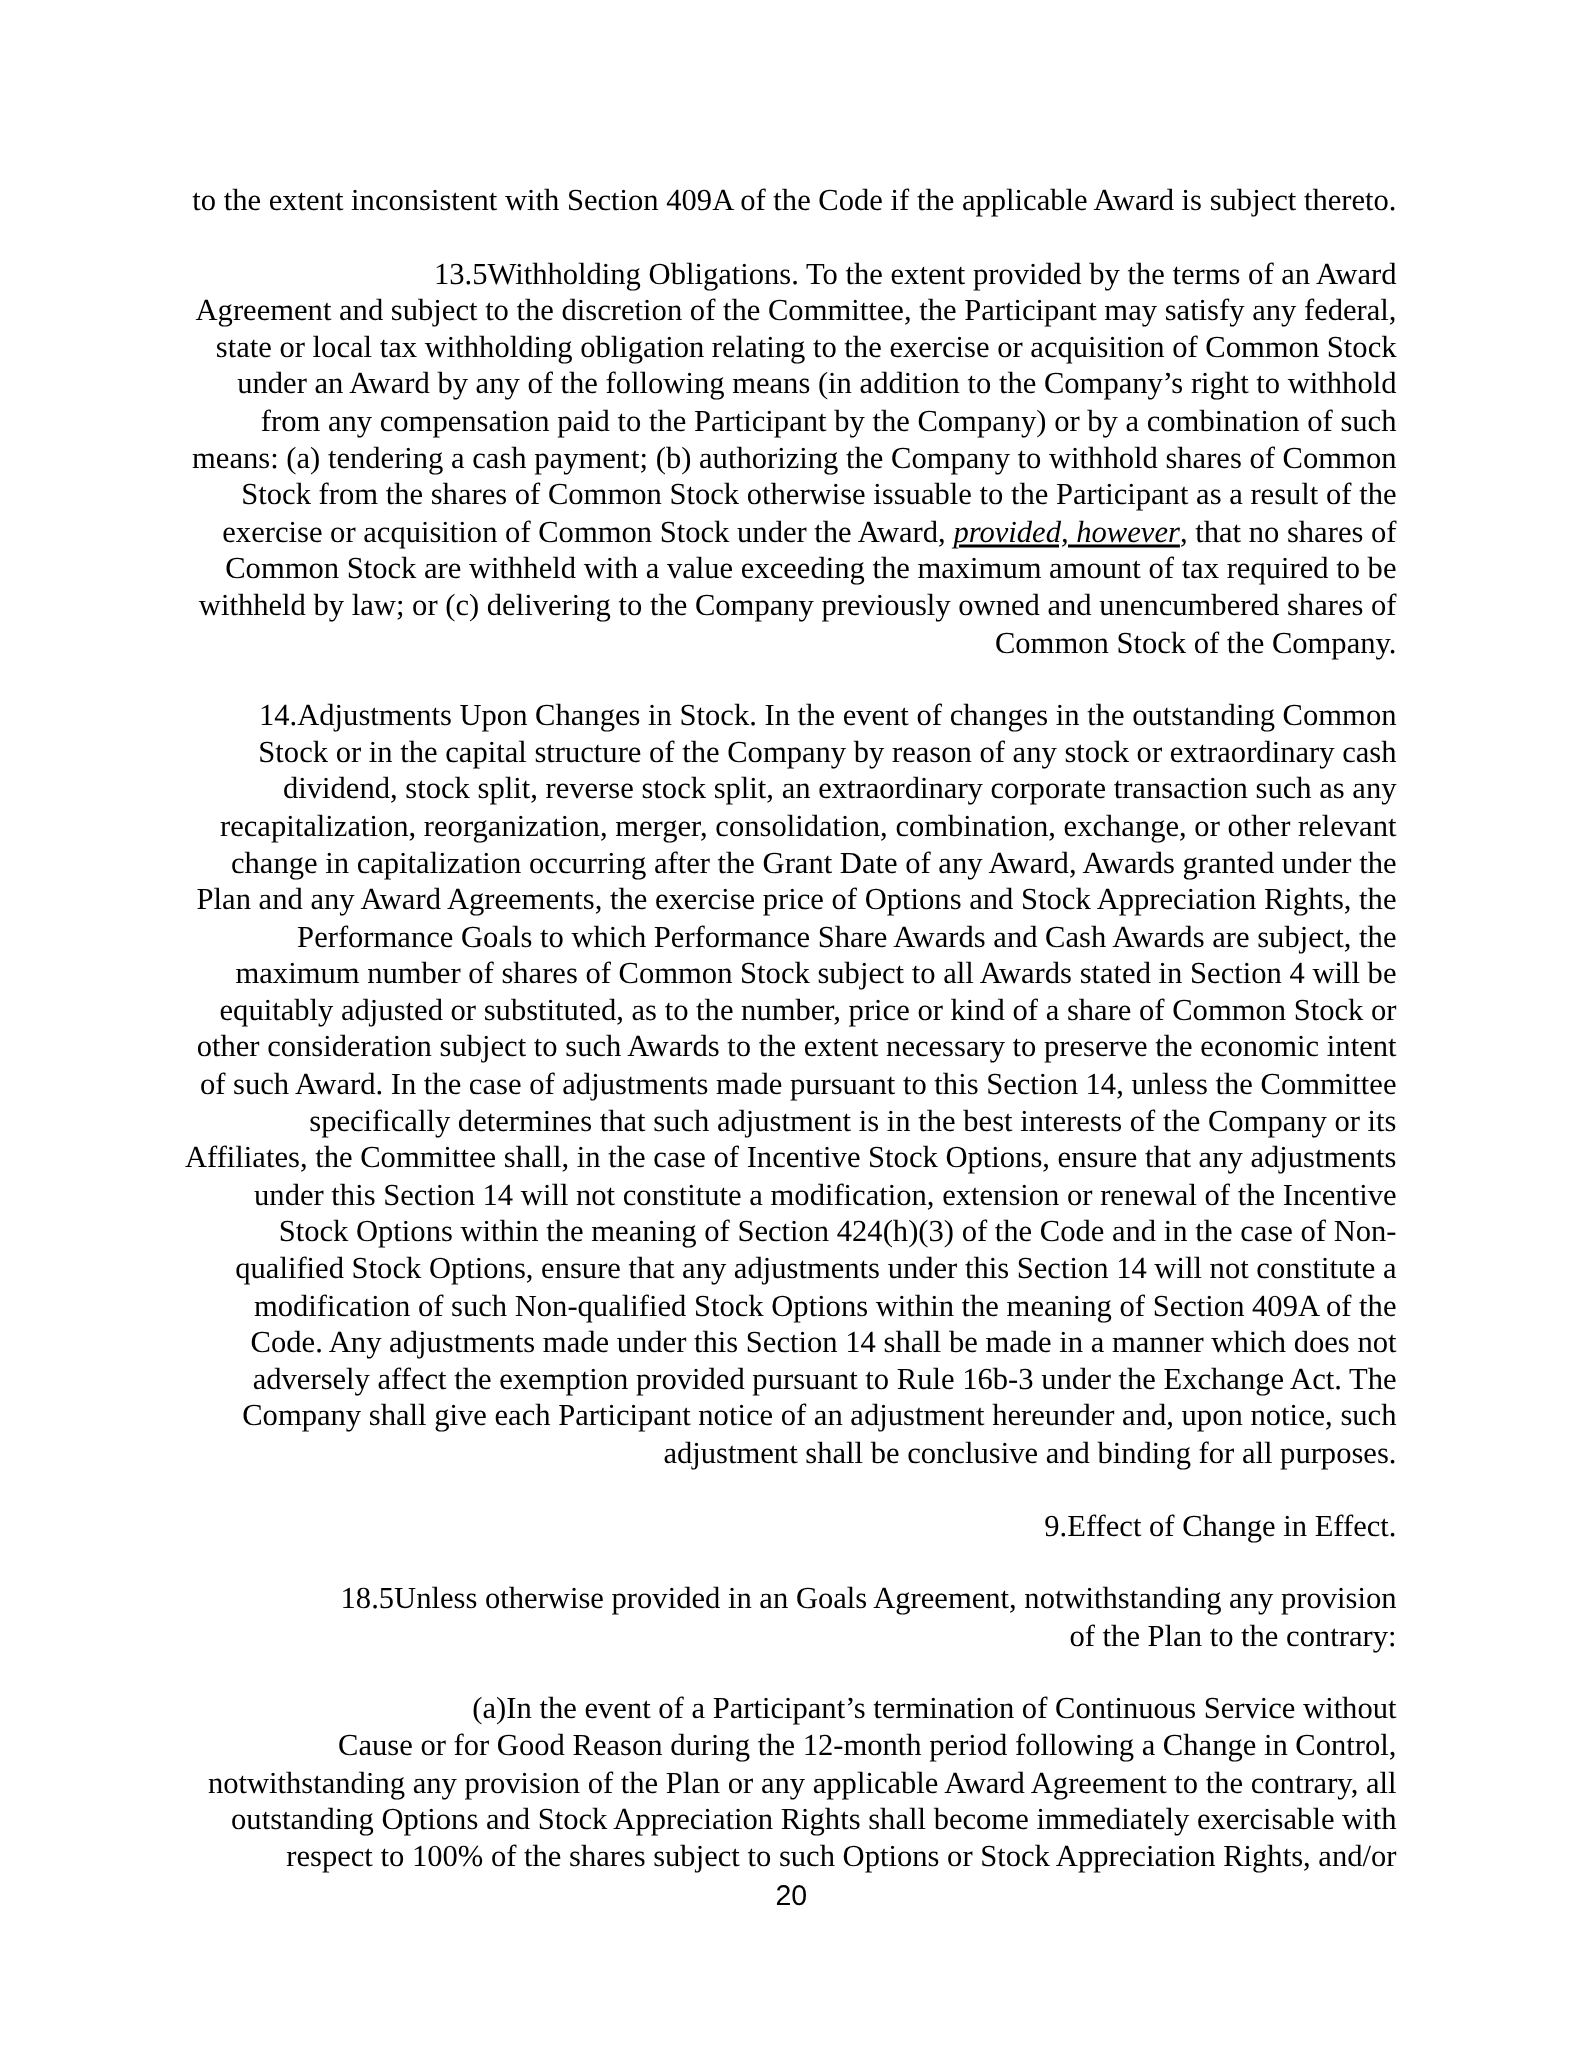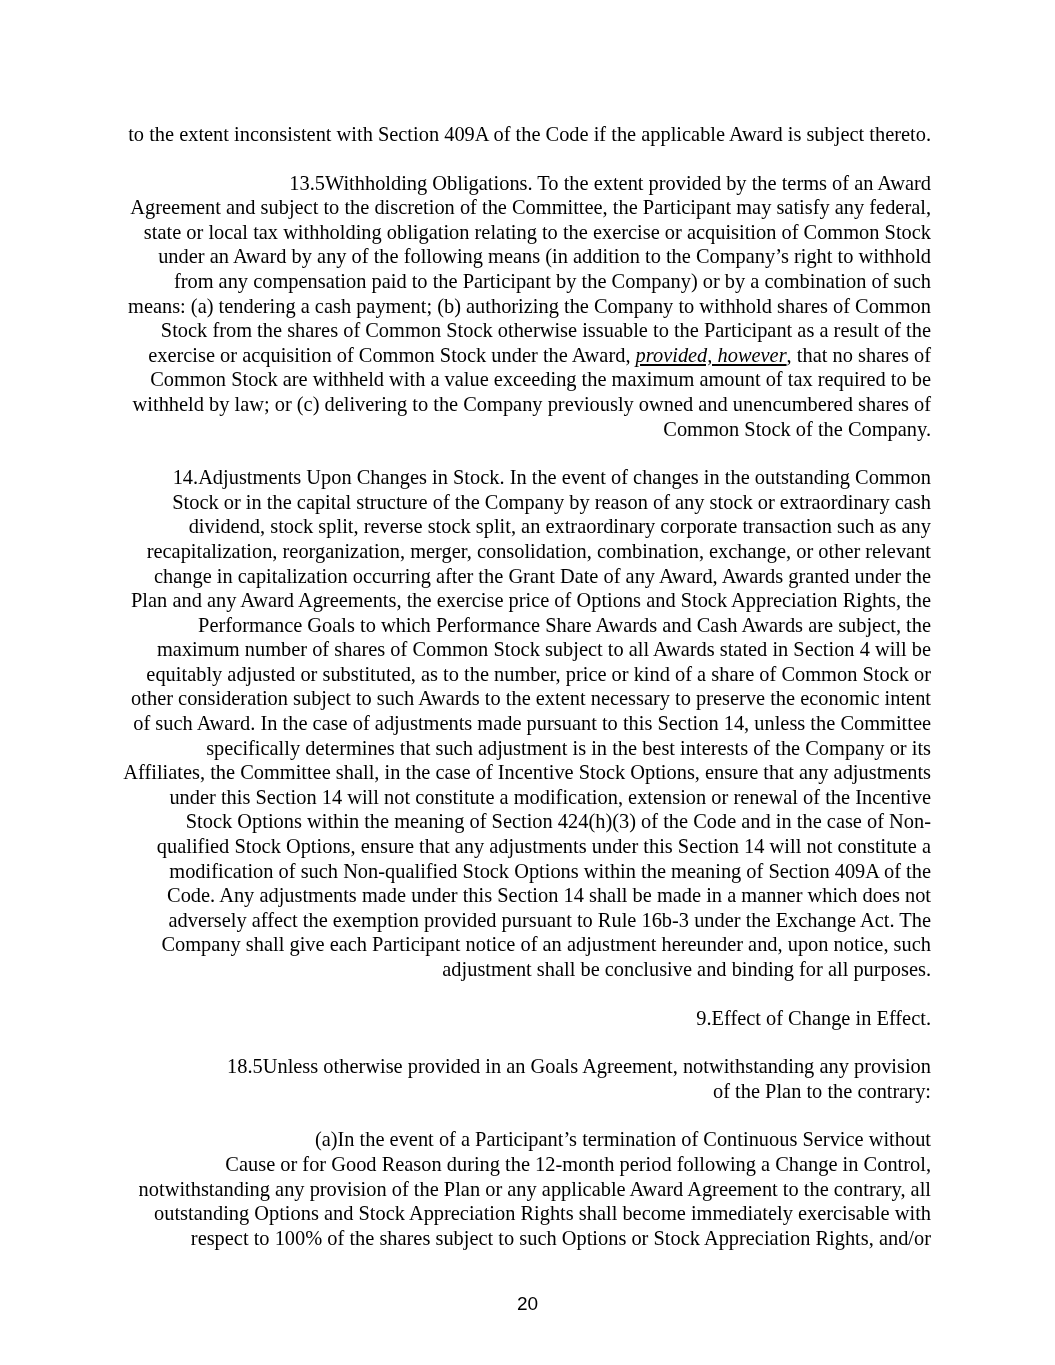--- a/index.html
+++ b/index.html
@@ -40,21 +40,20 @@
   .i { font-style: italic; text-decoration: underline; }
   .footer {
     position: absolute;
     left: 0;
     top: 1253px;
     width: 100%;
     text-align: center;
     font-family: "Liberation Sans", "DejaVu Sans", sans-serif;
     font-size: 19px;
     line-height: 24px;
-    margin-top: 39px;
   }
 </style>
 </head>
 <body>
 
 <div class="page">
   <div class="content">
 
     <p class="para"><span>to the extent inconsistent with Section 409A of the Code if the applicable Award is subject thereto.</span></p>
 

